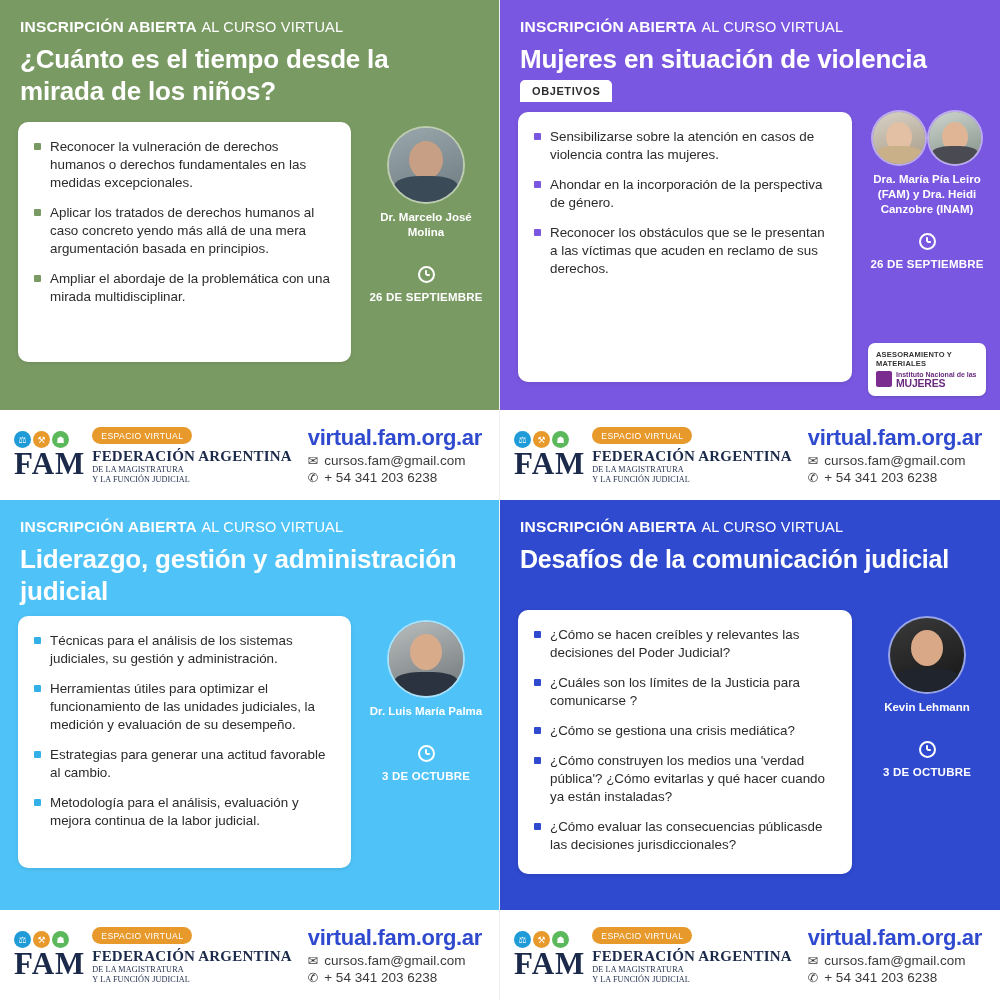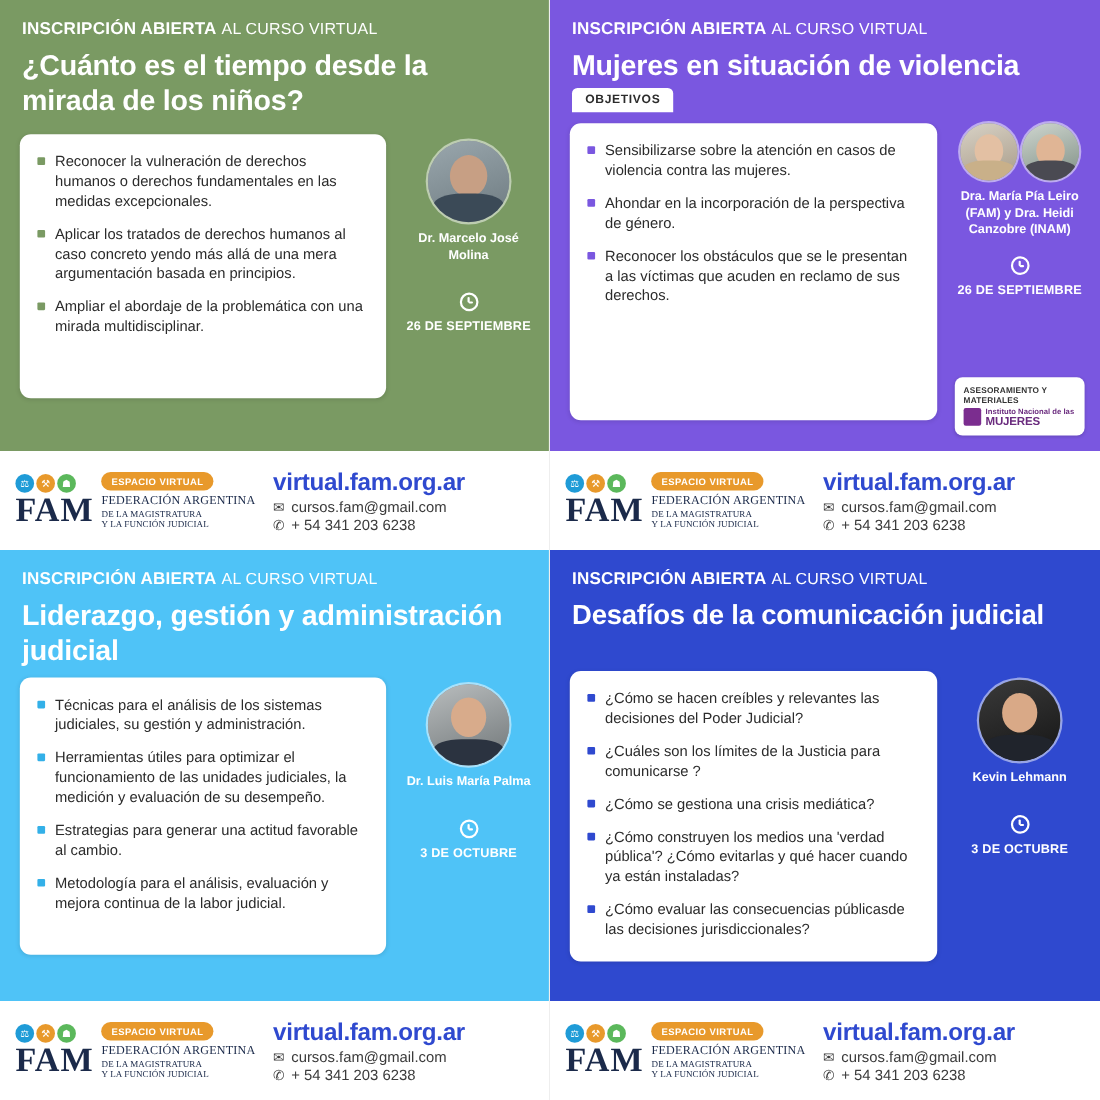--- a/index.html
+++ b/index.html
@@ -104,23 +104,23 @@
   
   .fam { display:flex; align-items:center; gap:7px; }
   .fam-icons { display:flex; gap:2px; }
   .fam-ic {
     width: 17px; height: 17px; border-radius: 50%;
     display:flex; align-items:center; justify-content:center;
     font-size: 9px; color:#fff;
   }
   .fam-mark { font-family: "Liberation Serif", serif; font-size: 31px; font-weight: bold; color:#1b2a4a; letter-spacing: 1px; line-height: 1;}
   .fam-text { font-size: 8.2px; color:#1b2a4a; line-height: 1.2; font-family:"Liberation Serif", serif; letter-spacing:.1px;}
-  .fam-text .b1 { font-weight: normal; font-size: 11px; letter-spacing:.2px;}
+  .fam-text .b1 { font-weight: bold; font-size: 15px; letter-spacing:.2px;}
   .pill {
-    display:inline-block; color:#fff; font-size: 8.6px; font-weight:bold;
+    display:inline-block; color:#fff; font-size: 8.6px; font-weight:normal;
     letter-spacing:.4px; padding: 3.5px 9px; border-radius: 9px; margin-bottom: 3px;
   }
   .contact { margin-left: 16px; }
   .url { font-size: 22px; font-weight: bold; letter-spacing:-.3px; }
   .cline { font-size: 13.5px; color:#3b3b3b; display:flex; align-items:center; gap:6px; margin-top: 2px;}
   .cicon { font-size: 12.5px; }
 
   
   #card1 .card-body { background: #7a9a63; }
   #card1 .panel li::before { background: #7a9a63; }

